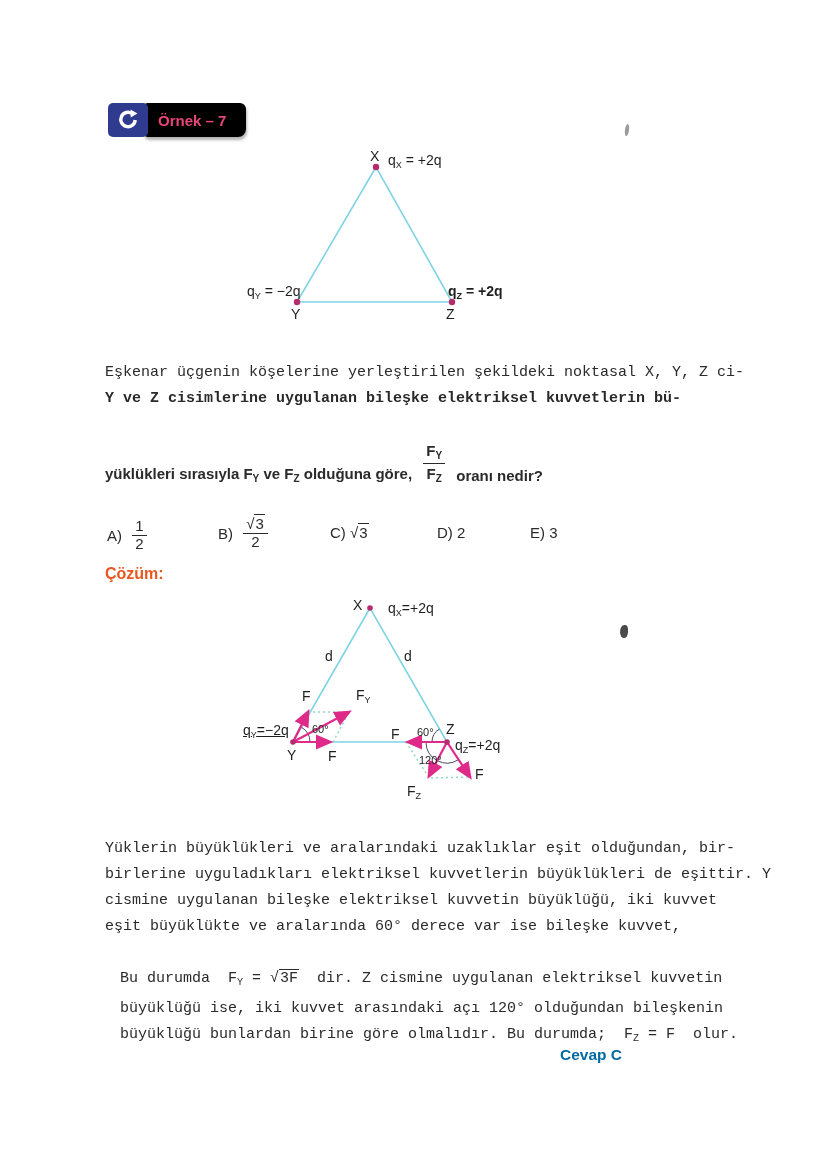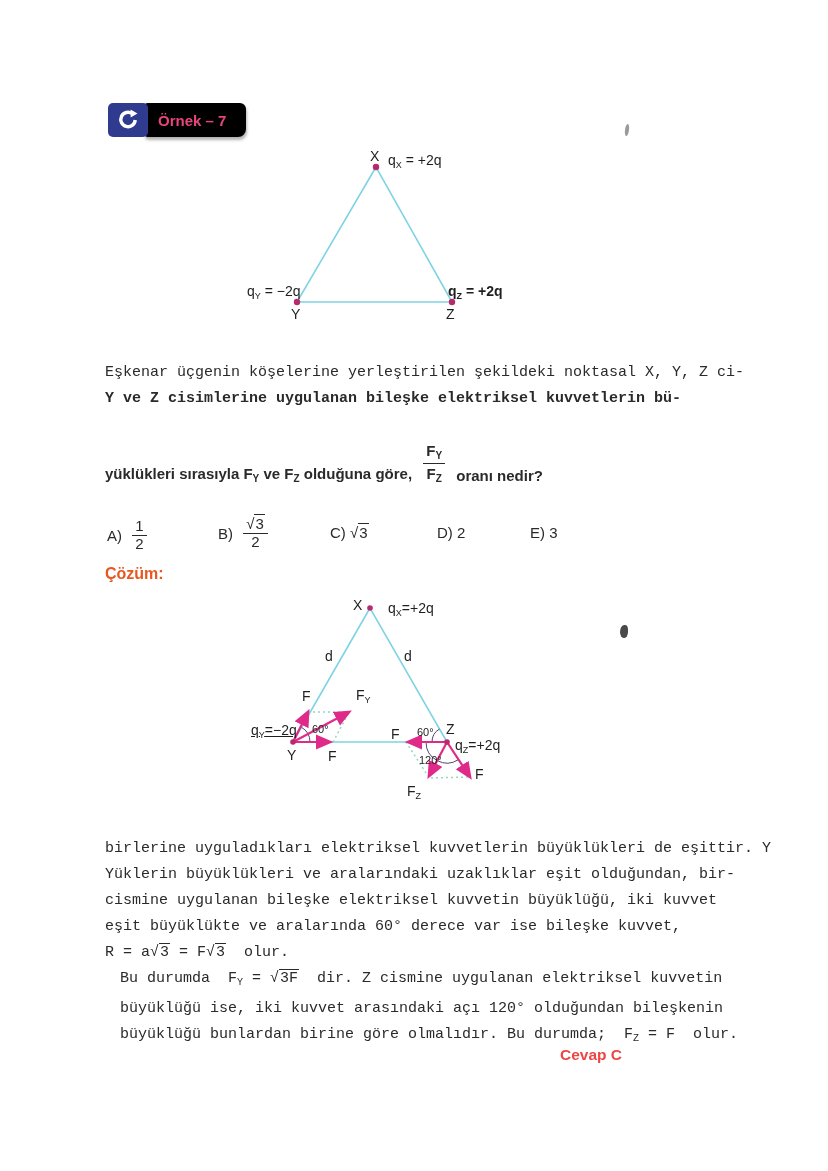--- a/index.html
+++ b/index.html
@@ -30,21 +30,21 @@
   .qfrac .num{border-bottom:1.6px solid #2a2a2a;padding:0 3px 1px;}
   .qfrac .den{padding-top:1px;}
   
   .sqrt{white-space:nowrap;display:inline-block;}
   .sqrt .rt{border-top:1.3px solid #2a2a2a;padding:0 1px;}
   
   .opt{position:absolute;font-size:15px;display:flex;align-items:center;white-space:pre;}
   .ofrac{display:inline-flex;flex-direction:column;align-items:center;margin-left:6px;line-height:1.1;}
   .ofrac .num{border-bottom:1.5px solid #2a2a2a;padding:0 3px 1px;}
   .heading{position:absolute;left:105px;top:565px;font-weight:bold;font-size:16px;color:#e8571f;}
-  .answer{position:absolute;left:560px;top:1046px;font-weight:bold;font-size:15.5px;color:#ef4444;}
+  .answer{position:absolute;left:560px;top:1046px;font-weight:bold;font-size:15.5px;color:#0369a1;}
   
   .artifact{position:absolute;border-radius:50%;}
   .a1{left:625px;top:124px;width:4px;height:12px;background:#9a9a9a;transform:rotate(8deg);}
   .a2{left:620px;top:625px;width:8px;height:13px;background:#4a4a4a;border-radius:60% 40% 50% 50%;}
 </style>
 </head>
 <body>
 
 <div id="page">
 
@@ -145,38 +145,37 @@
     <circle cx="63" cy="147" r="2.8" fill="#b52b6d"></circle>
     <circle cx="217" cy="147" r="2.8" fill="#b52b6d"></circle>
   </svg>
 
   <span class="dlbl" style="left:353px;top:597px;"><span>X</span></span>
   <span class="dlbl" style="left:380px;top:600px;margin-left:8px;"><span>q</span><sub>X</sub><span>=+2q</span></span>
   <span class="dlbl" style="left:325px;top:648px;">d</span>
   <span class="dlbl" style="left:404px;top:648px;">d</span>
   <span class="dlbl" style="left:302px;top:688px;">F</span>
   <span class="dlbl" style="left:356px;top:687px;"><span>F</span><sub>Y</sub></span>
-  <span class="dlbl" style="left:251px;top:722px;text-decoration:underline;"><span>q</span><sub>Y</sub><span>=−2q</span></span>
+  <span class="dlbl" style="left:243px;top:722px;text-decoration:underline;"><span>q</span><sub>Y</sub><span>=−2q</span></span>
   <span class="dlbl small-angle" style="left:312px;top:723px;">60°</span>
   <span class="dlbl" style="left:287px;top:747px;">Y</span>
   <span class="dlbl" style="left:328px;top:748px;">F</span>
   <span class="dlbl" style="left:391px;top:726px;">F</span>
   <span class="dlbl small-angle" style="left:417px;top:726px;">60°</span>
   <span class="dlbl" style="left:446px;top:721px;">Z</span>
   <span class="dlbl" style="left:455px;top:737px;"><span>q</span><sub>Z</sub><span>=+2q</span></span>
   <span class="dlbl small-angle" style="left:419px;top:754px;">120°</span>
   <span class="dlbl" style="left:475px;top:766px;">F</span>
   <span class="dlbl" style="left:407px;top:783px;"><span>F</span><sub>Z</sub></span>
 
   <div class="para" style="top:836px;">
+    <div class="line">Yüklerin büyüklükleri ve aralarındaki uzaklıklar eşit olduğundan, bir-</div>
     <div class="line">birlerine uyguladıkları elektriksel kuvvetlerin büyüklükleri de eşittir. Y</div>
-    <div class="line">Yüklerin büyüklükleri ve aralarındaki uzaklıklar eşit olduğundan, bir-</div>
     <div class="line">cismine uygulanan bileşke elektriksel kuvvetin büyüklüğü, iki kuvvet</div>
     <div class="line">eşit büyüklükte ve aralarında 60° derece var ise bileşke kuvvet,</div>
-    <div class="line"><span>R = a</span><span class="sqrt"><span>√</span><span class="rt">3</span></span><span> = F</span><span class="sqrt"><span>√</span><span class="rt">3</span></span><span>  olur.</span></div>
   </div>
   <div class="para" style="top:966px;margin-left:15px;">
     <div class="line"><span>Bu durumda  F</span><sub>Y</sub><span> = </span><span class="sqrt"><span>√</span><span class="rt">3F</span></span><span>  dir. Z cismine uygulanan elektriksel kuvvetin</span></div>
     <div class="line">büyüklüğü ise, iki kuvvet arasındaki açı 120° olduğundan bileşkenin</div>
     <div class="line"><span>büyüklüğü bunlardan birine göre olmalıdır. Bu durumda;  F</span><sub>Z</sub><span> = F  olur.</span></div>
   </div>
 
   <div class="answer">Cevap C</div>
 
   <div class="artifact a1"></div>

